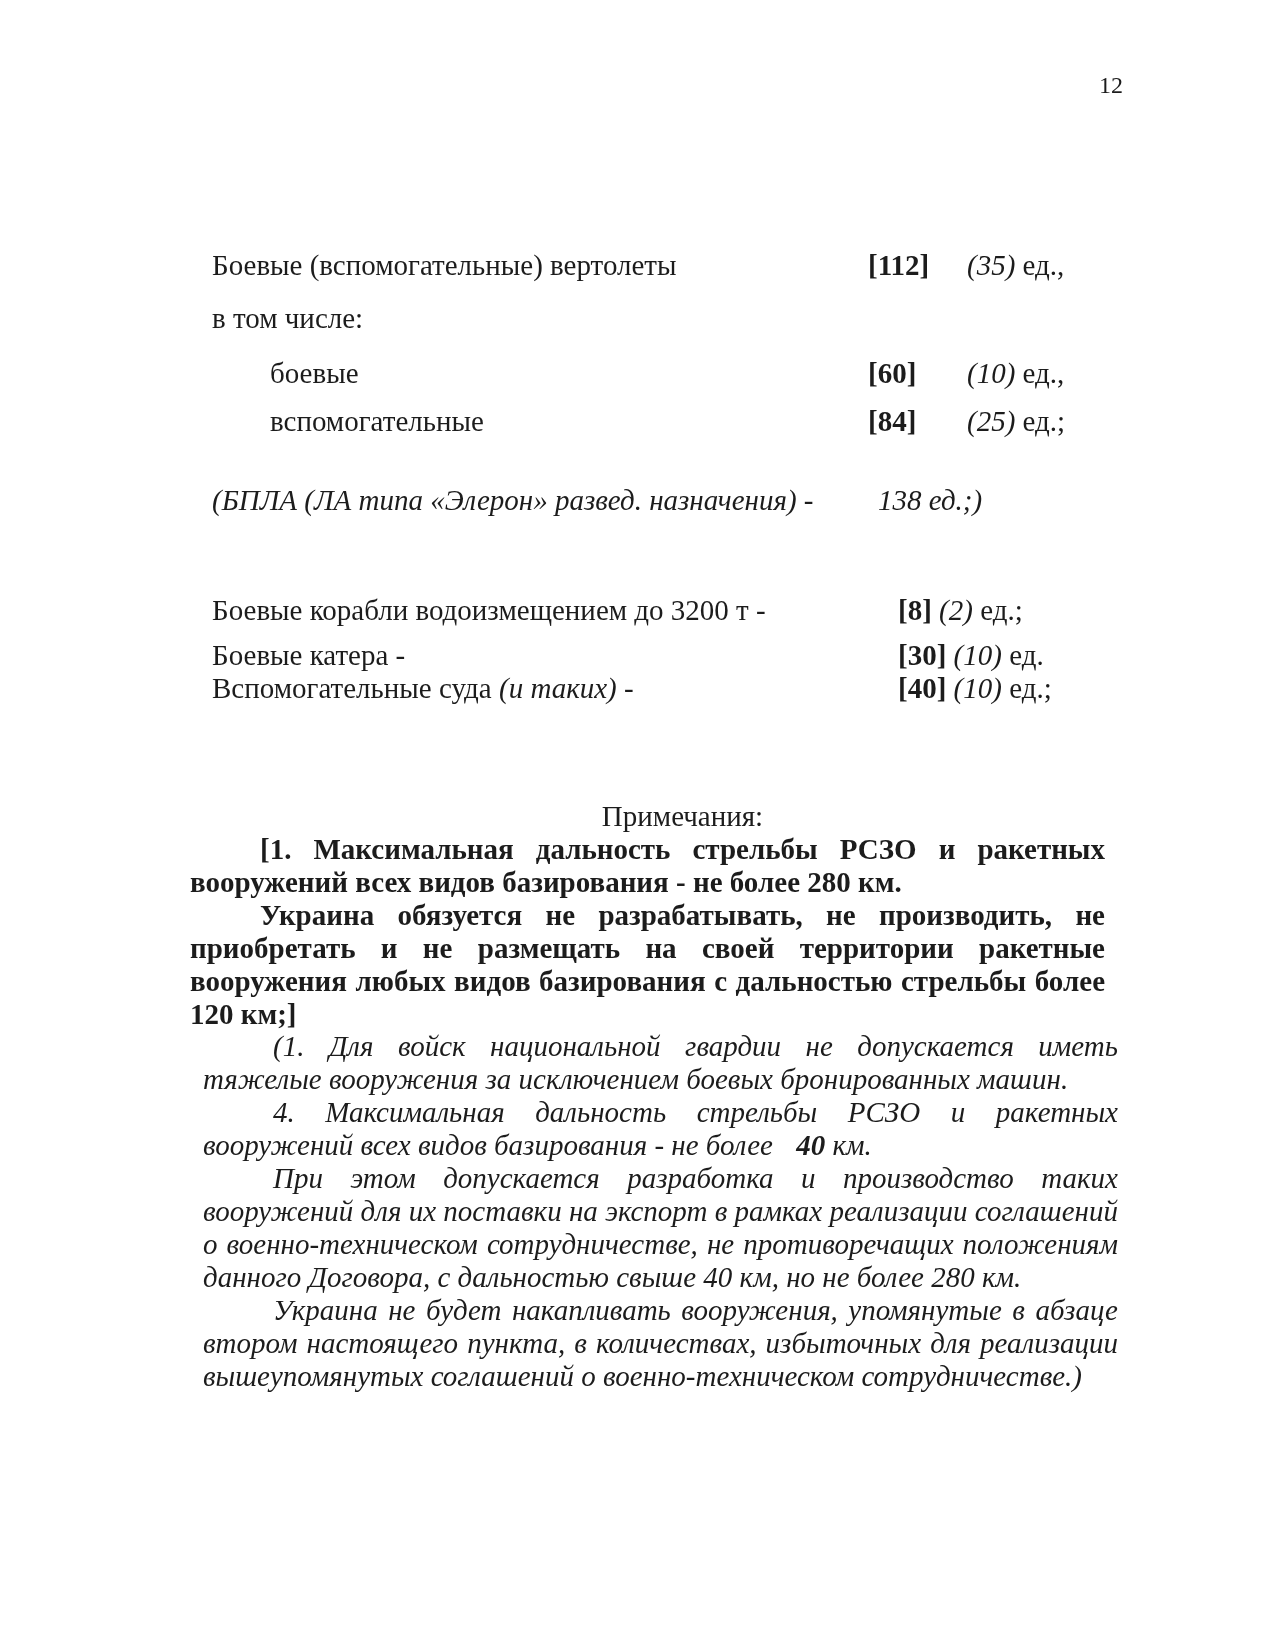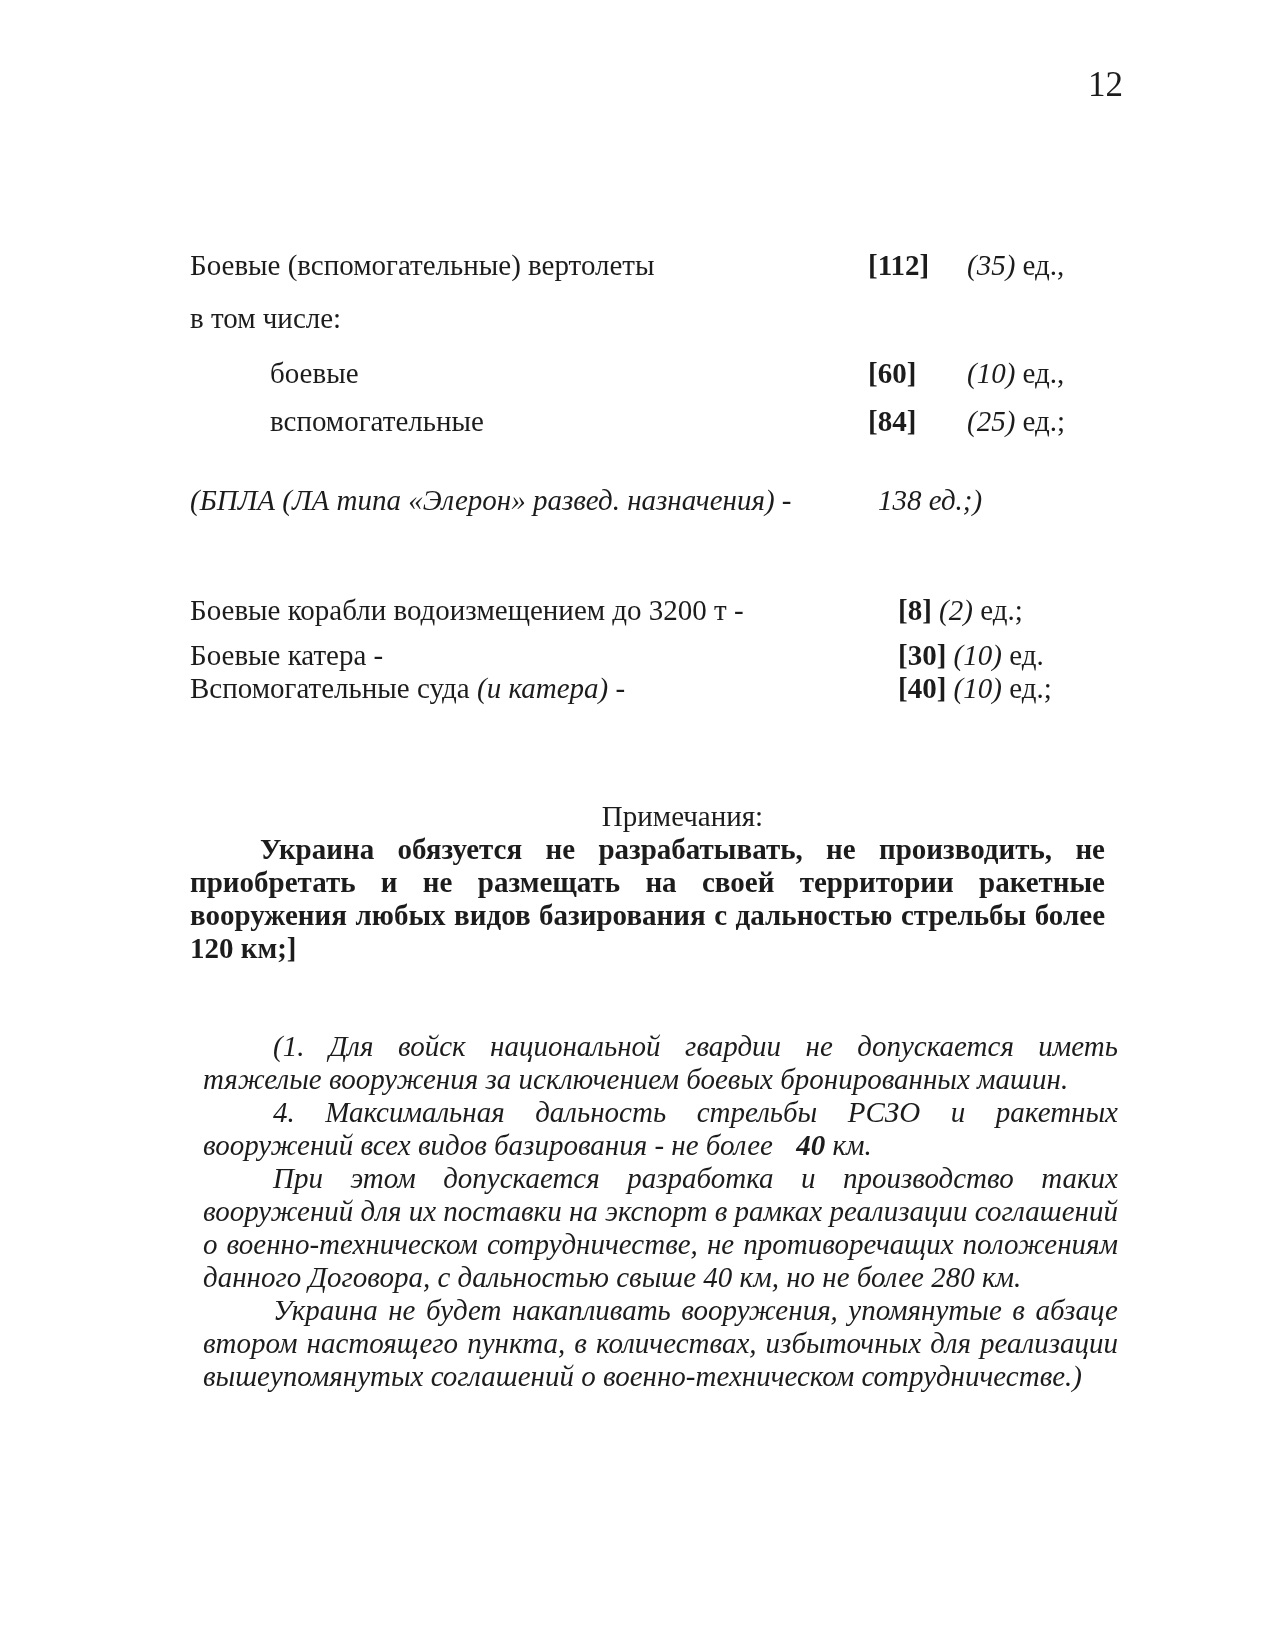--- a/index.html
+++ b/index.html
@@ -13,39 +13,39 @@
     height: 1650px;
     background: #ffffff;
     font-family: "Liberation Serif", "DejaVu Serif", serif;
     color: #1c1c1c;
     overflow: hidden;
   }
   .pagenum {
     position: absolute;
     top: 70px;
     right: 152px;
-    font-size: 35px;
+    font-size: 24px;
     line-height: 30px;
     text-align: right;
   }
   .content {
     position: absolute;
     left: 190px;
     top: 0;
     width: 915px;
     font-size: 29px;
     line-height: 33px;
   }
   .docrow {
     position: absolute;
     left: 0;
     width: 100%;
     white-space: nowrap;
   }
-  .docrow .lbl        { display: inline-block; }
+  .docrow .lbl        { display: inline-block; margin-left: 22px; }
   .docrow .indent     { margin-left: 80px; }
   .val-bracket {
     position: absolute;
     left: 678px;
     font-weight: bold;
   }
   .val-paren {
     position: absolute;
     left: 777px;
   }
@@ -127,26 +127,27 @@
       <span class="lbl"><span>Боевые корабли водоизмещением до 3200 т -</span><span class="i"></span><span></span></span>
       <span class="val-inline"><span class="b">[8]</span><span class="i"> (2)</span><span> ед.;</span></span>
     </div>
 
     <div class="docrow" style="top:639px">
       <span class="lbl"><span>Боевые катера -</span><span class="i"></span><span></span></span>
       <span class="val-inline"><span class="b">[30]</span><span class="i"> (10)</span><span> ед.</span></span>
     </div>
 
     <div class="docrow" style="top:672px">
-      <span class="lbl"><span>Вспомогательные суда </span><span class="i">(и катера)</span><span> -</span></span>
+      <span class="lbl"><span>Вспомогательные суда </span><span class="i">(и таких)</span><span> -</span></span>
       <span class="val-inline"><span class="b">[40]</span><span class="i"> (10)</span><span> ед.;</span></span>
     </div>
 
     <div class="notes notes-bold">
       <p class="head" style="font-weight:normal">Примечания:</p>
+      <p>[1. Максимальная дальность стрельбы РСЗО и ракетных вооружений всех видов базирования - не более 280 км.</p>
       <p>Украина обязуется не разрабатывать, не производить, не приобретать и не размещать на своей территории ракетные вооружения любых видов базирования с дальностью стрельбы более 120 км;]</p>
     </div>
 
     <div class="notes-italic">
       <p>(1. Для войск национальной гвардии не допускается иметь тяжелые вооружения за исключением боевых бронированных машин.</p>
       <p><span>4. Максимальная дальность стрельбы РСЗО и ракетных вооружений всех видов базирования - не более </span><span class="bi">40</span><span> км.</span></p>
       <p>При этом допускается разработка и производство таких вооружений для их поставки на экспорт в рамках реализации соглашений о военно-техническом сотрудничестве, не противоречащих положениям данного Договора, с дальностью свыше 40 км, но не более 280 км.</p>
       <p>Украина не будет накапливать вооружения, упомянутые в абзаце втором настоящего пункта, в количествах, избыточных для реализации вышеупомянутых соглашений о военно-техническом сотрудничестве.)</p>
     </div>
 

